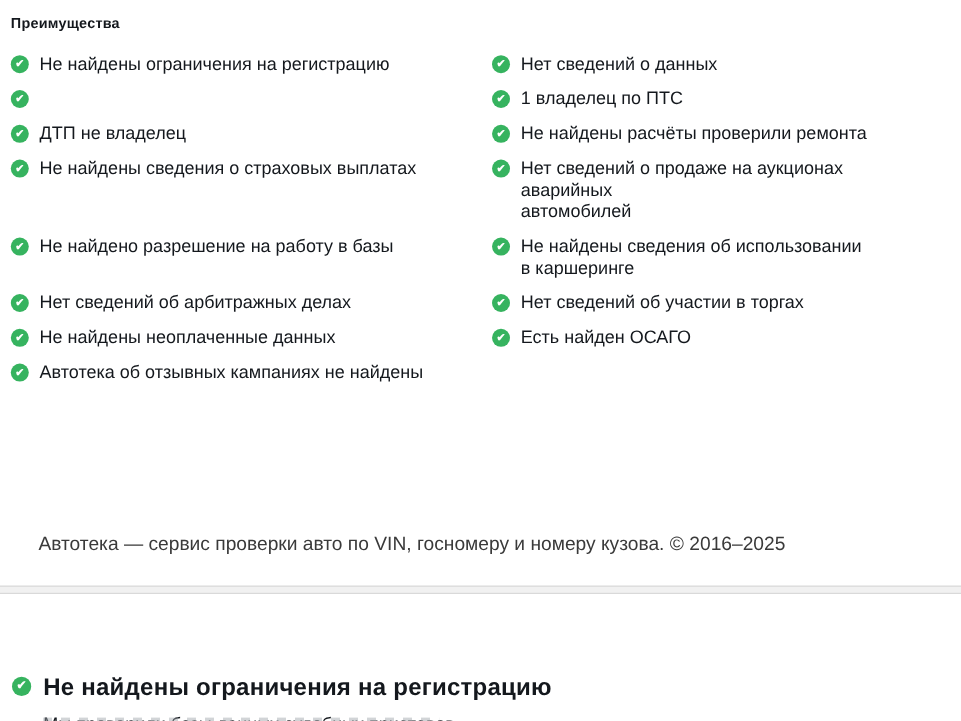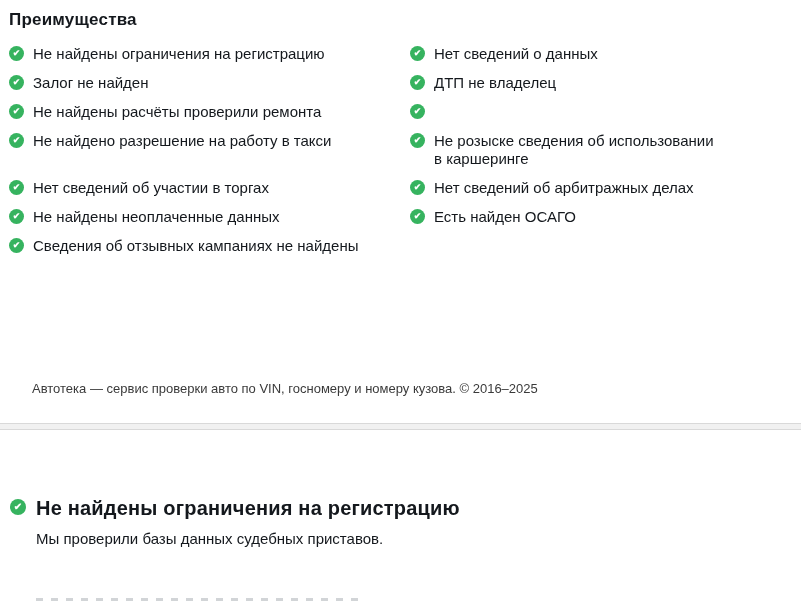--- a/index.html
+++ b/index.html
@@ -4,21 +4,21 @@
 <style>
   html,body{margin:0;padding:0;}
   body{
     width:801px;height:601px;
     font-family:"Liberation Sans",sans-serif;
     color:#141a1f;background:#ffffff;
     overflow:hidden;position:relative;
   }
   .top{padding:10px 8px 0 9px;}
   .page-title{
-    font-size:17px;line-height:19px;font-weight:700;
+    font-size:12px;line-height:19px;font-weight:700;
     margin:0 0 16px 0;color:#14181d;letter-spacing:.2px;
   }
   .grid{
     display:grid;
     grid-template-columns:401px 1fr;
     row-gap:11px;
   }
   .adv{
     display:flex;align-items:flex-start;
     font-size:15px;line-height:18px;color:#14181d;
@@ -27,21 +27,21 @@
     flex:0 0 15px;width:15px;height:15px;
     margin:1px 9px 0 0;
     background:#36b35f;border-radius:50%;
     display:inline-flex;align-items:center;justify-content:center;
     color:#ffffff;font-size:9px;font-weight:700;line-height:1;
   }
   .chk::after{content:"\2714";}
   .txt{white-space:pre-line;max-width:345px;}
   .footer-note{
     margin:127px 0 0 23px;
-    font-size:13px;line-height:14px;color:#3a3a3a;
+    font-size:16px;line-height:14px;color:#3a3a3a;
   }
   .divider{
     margin-top:27px;height:5px;width:801px;
     background:#f1f1f1;
     border-top:1px solid #d9d9d9;border-bottom:1px solid #d9d9d9;
   }
   .detail{margin-top:66px;}
   .detail-head{
     display:flex;align-items:flex-start;padding-left:10px;
   }
@@ -78,67 +78,76 @@
         <span class="chk"></span>
         <span class="txt">Не найдены ограничения на регистрацию</span>
       </div>
     <div class="adv">
         <span class="chk"></span>
         <span class="txt">Нет сведений о данных</span>
       </div>
 
     <div class="adv">
         <span class="chk"></span>
-        <span class="txt">Залог не найден</span>
+      </div>
+    <div class="adv">
+        <span class="chk"></span>
+        <span class="txt">1 владелец по ПТС</span>
       </div>
 
     <div class="adv">
         <span class="chk"></span>
         <span class="txt">ДТП не владелец</span>
       </div>
     <div class="adv">
         <span class="chk"></span>
         <span class="txt">Не найдены расчёты проверили ремонта</span>
       </div>
 
     <div class="adv">
         <span class="chk"></span>
+        <span class="txt">Не найдены сведения о страховых выплатах</span>
+      </div>
+    <div class="adv">
+        <span class="chk"></span>
+        <span class="txt">Нет сведений о продаже на аукционах аварийных
+автомобилей</span>
       </div>
 
     <div class="adv">
         <span class="chk"></span>
-        <span class="txt">Не найдено разрешение на работу в такси</span>
+        <span class="txt">Не найдено разрешение на работу в базы</span>
       </div>
     <div class="adv">
         <span class="chk"></span>
-        <span class="txt">Не розыске сведения об использовании
+        <span class="txt">Не найдены сведения об использовании
 в каршеринге</span>
       </div>
 
     <div class="adv">
         <span class="chk"></span>
-        <span class="txt">Нет сведений об участии в торгах</span>
+        <span class="txt">Нет сведений об арбитражных делах</span>
       </div>
     <div class="adv">
         <span class="chk"></span>
-        <span class="txt">Нет сведений об арбитражных делах</span>
+        <span class="txt">Нет сведений об участии в торгах</span>
       </div>
 
     <div class="adv">
         <span class="chk"></span>
         <span class="txt">Не найдены неоплаченные данных</span>
       </div>
     <div class="adv">
         <span class="chk"></span>
         <span class="txt">Есть найден ОСАГО</span>
       </div>
 
     <div class="adv">
         <span class="chk"></span>
-        <span class="txt">Сведения об отзывных кампаниях не найдены</span>
+        <span class="txt">Автотека об отзывных кампаниях не найдены</span>
       </div>
   </div>
 
   <p class="footer-note">Автотека — сервис проверки авто по VIN, госномеру и номеру кузова. © 2016–2025</p>
 </div>
 
 <div class="divider"></div>
 
 <div class="detail">
   <div class="detail-head">

